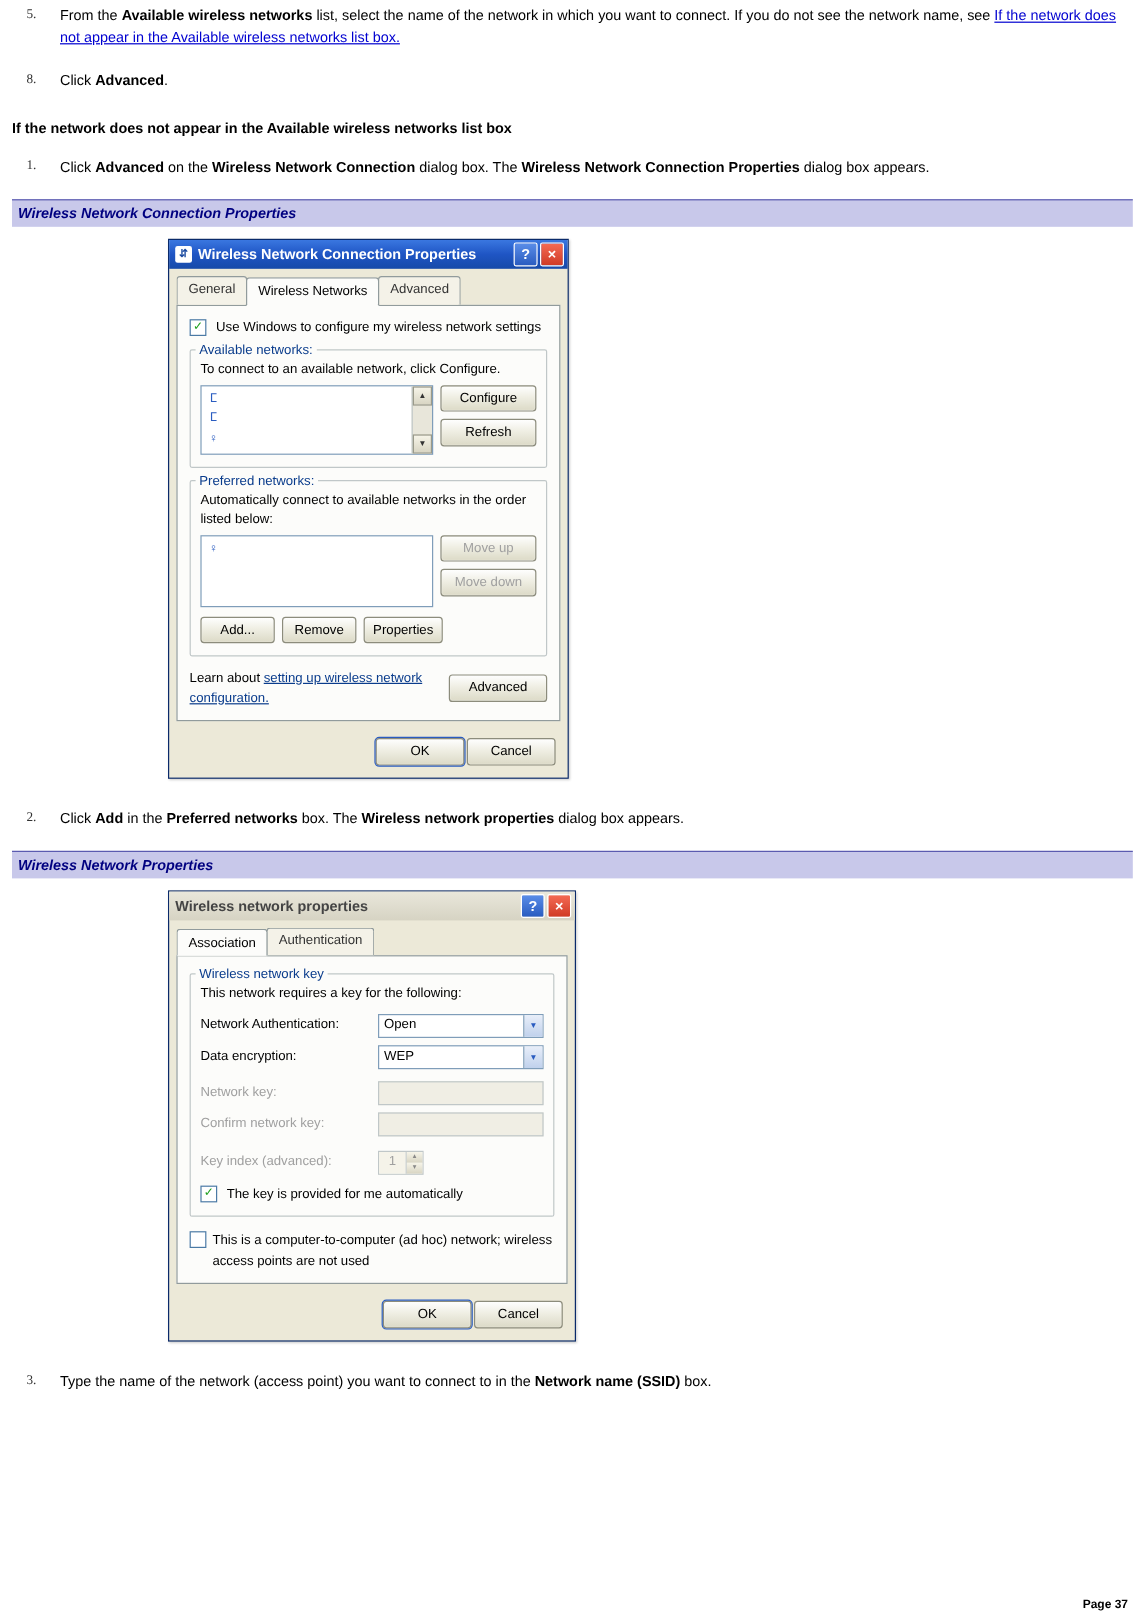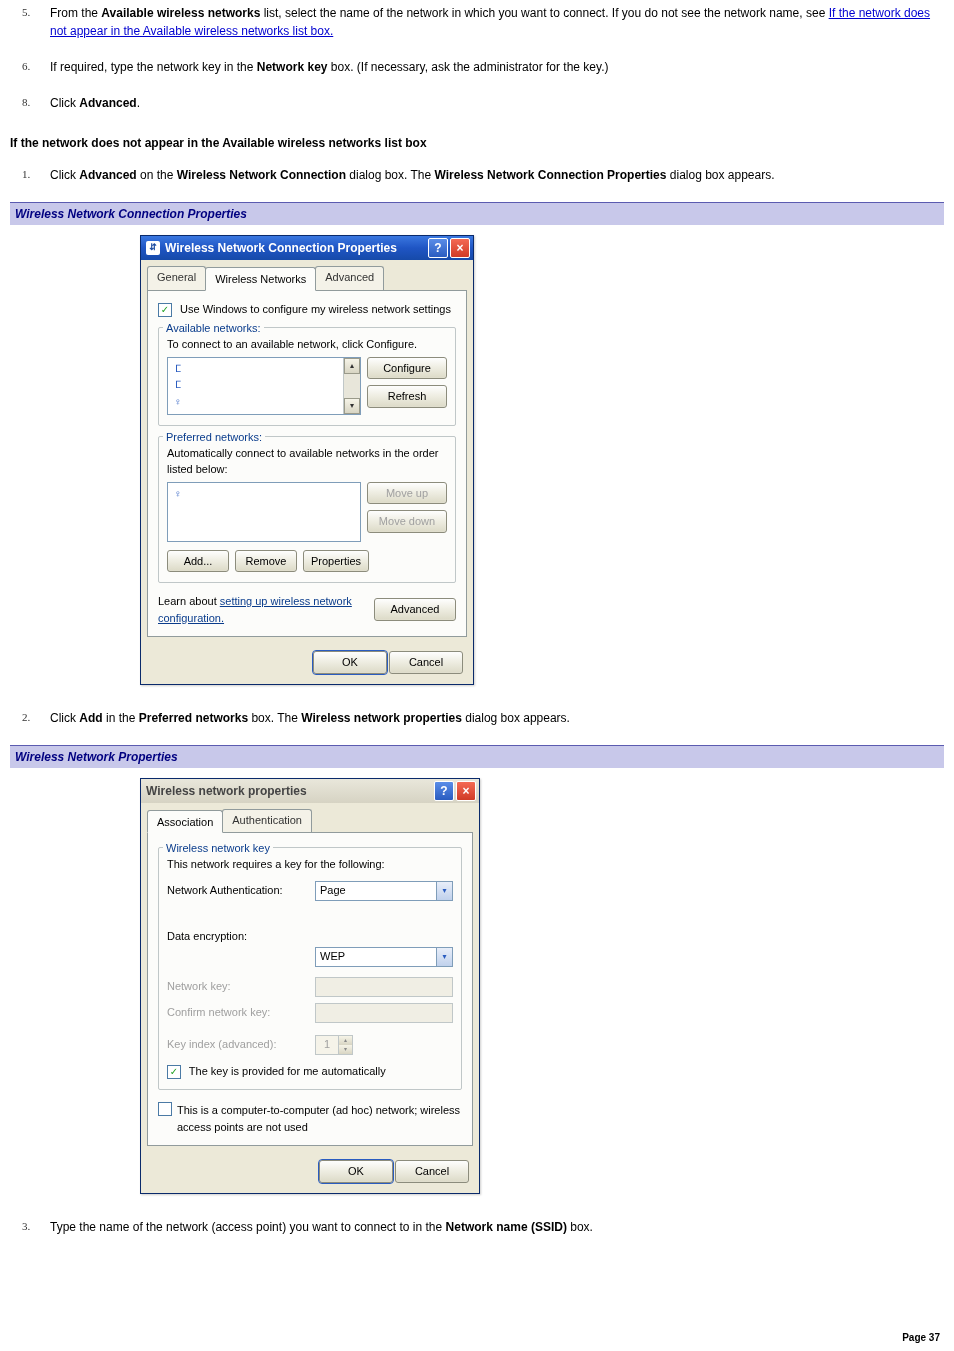--- a/index.html
+++ b/index.html
@@ -255,23 +255,20 @@
     font-size: 10px;
     font-weight: bold;
   }
 </style>
 </head>
 <body>
 
 <ol class="main-list">
   <li data-num="5">
     <span>From the </span><span class="bold">Available wireless networks</span><span> list, select the name of the network in which you want to connect. If you do not see the network name, see </span><a href="#" class="doc-link">If the network does not appear in the Available wireless networks list box.</a>
-  </li>
-  <li data-num="6">
-    <span>If required, type the network key in the </span><span class="bold">Network key</span><span> box. (If necessary, ask the administrator for the key.)</span>
   </li>
   <li data-num="8">
     <span>Click </span><span class="bold">Advanced</span><span>.</span>
   </li>
 </ol>
 
 <h4 class="section-heading">If the network does not appear in the Available wireless networks list box</h4>
 
 <ol class="main-list">
   <li data-num="1">
@@ -383,27 +380,27 @@
     <div class="xp-tabpane">
 
 
       <div class="xp-groupbox" style="margin-top:4px;">
         <div class="xp-groupbox-title">Wireless network key</div>
         <div style="margin-bottom:8px;">This network requires a key for the following:</div>
 
         <div style="display:flex; align-items:center; gap:8px; margin-bottom:6px;">
           <span style="width:140px;">Network Authentication:</span>
           <div class="xp-combo" style="flex:1;">
-            <span class="combo-val">Page</span>
+            <span class="combo-val">Open</span>
             <span class="combo-btn">▾</span>
           </div>
         </div>
         <div style="display:flex; align-items:center; gap:8px; margin-bottom:10px;">
           <span style="width:140px;">Data encryption:</span>
-          <div class="xp-combo" style="flex:1;margin-top:40px;">
+          <div class="xp-combo" style="flex:1;">
             <span class="combo-val">WEP</span>
             <span class="combo-btn">▾</span>
           </div>
         </div>
 
         <div style="display:flex; align-items:center; gap:8px; margin-bottom:6px;">
           <span class="xp-label-disabled" style="width:140px;">Network key:</span>
           <div class="xp-textfield disabled" style="flex:1;"></div>
         </div>
         <div style="display:flex; align-items:center; gap:8px; margin-bottom:12px;">

